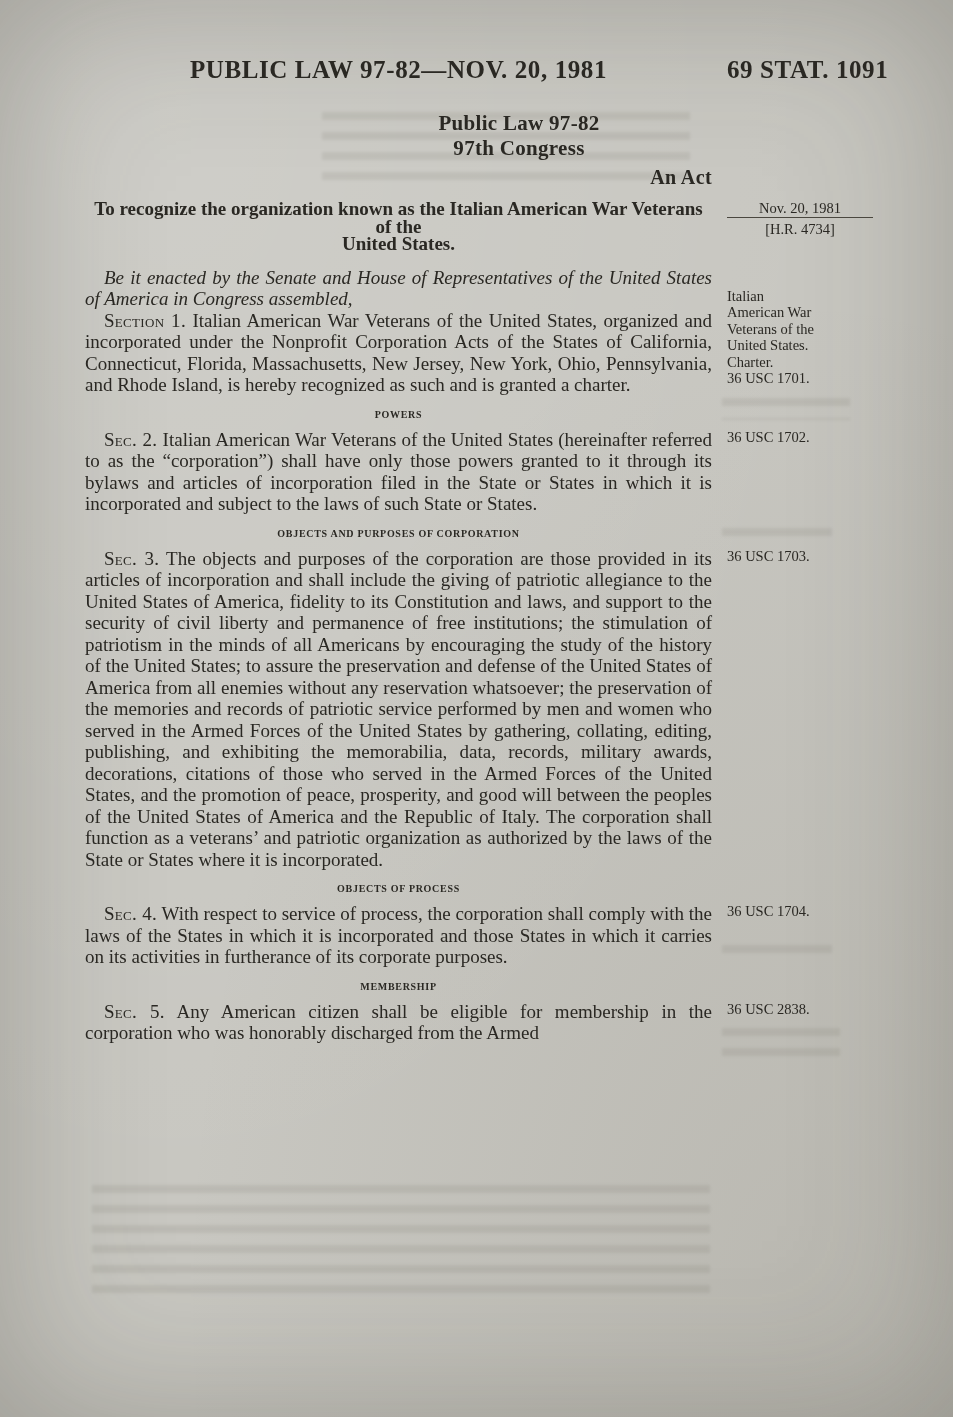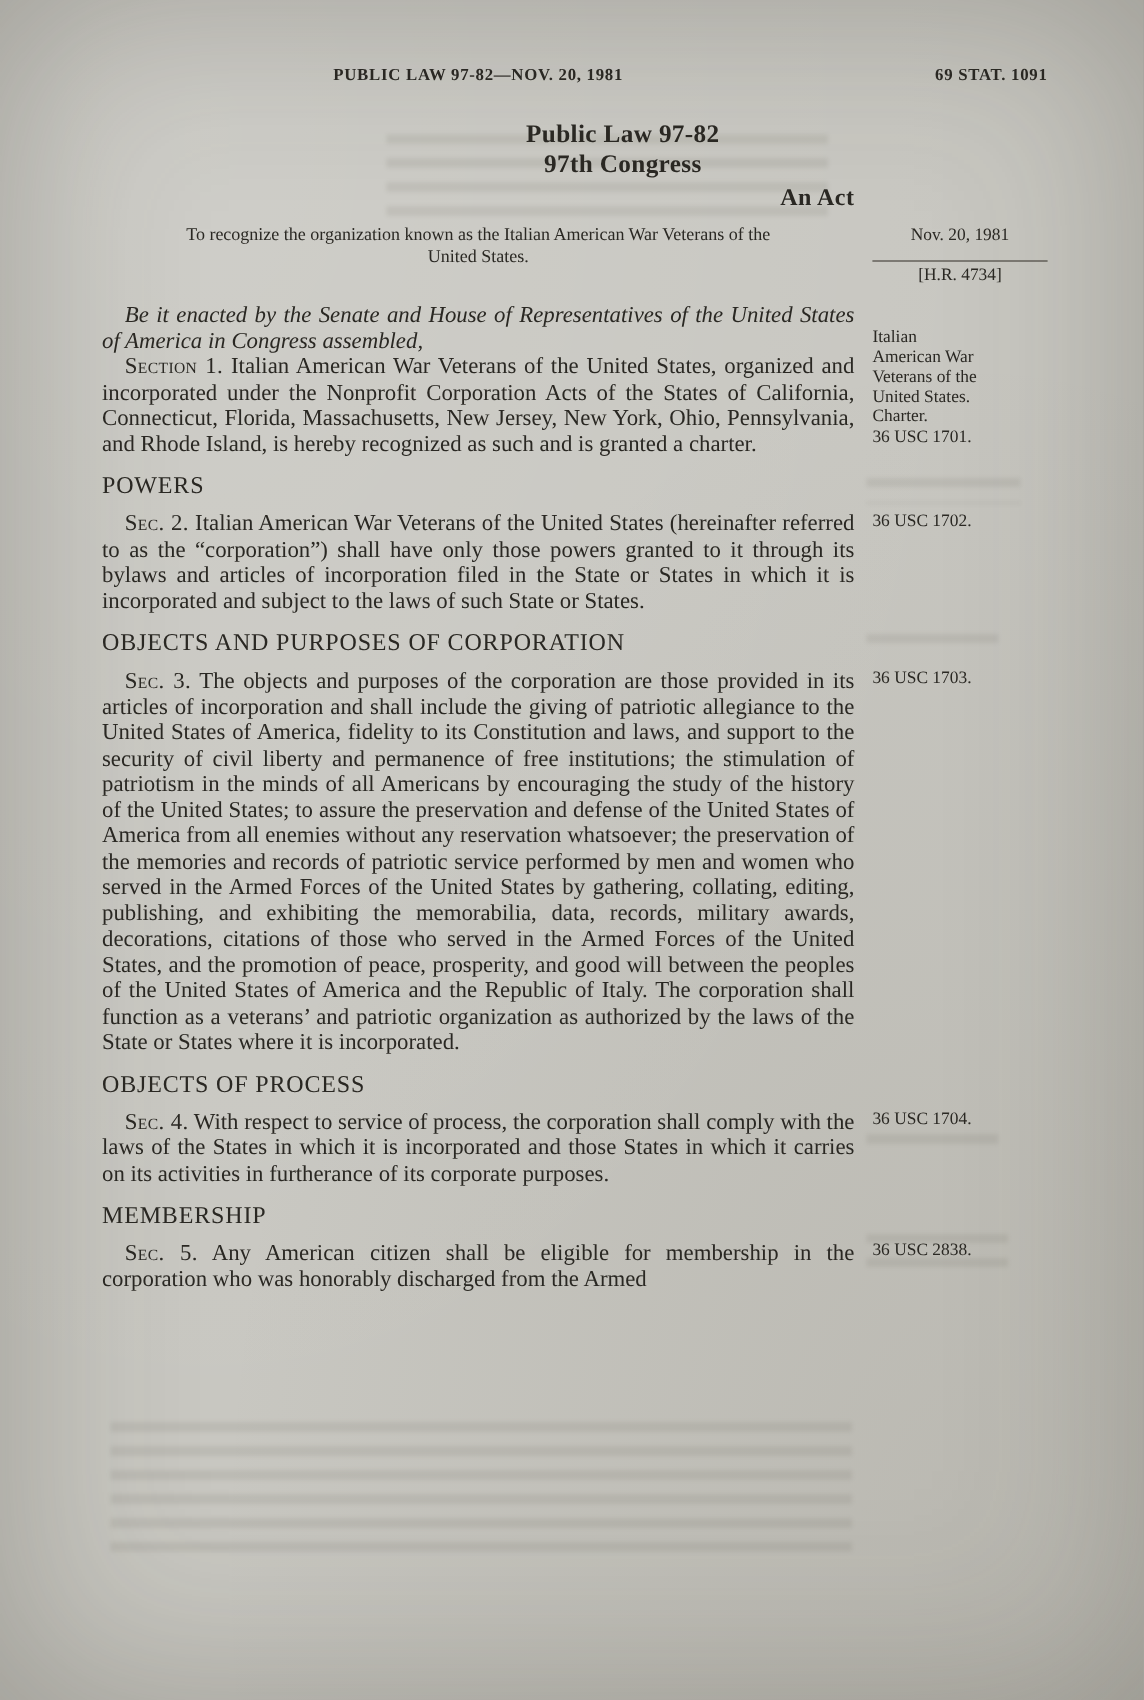--- a/index.html
+++ b/index.html
@@ -17,44 +17,44 @@
       #c8c7c1;
     box-shadow: inset 0 0 160px rgba(56,52,44,0.30);
   }
   
   .ghost {
     position:absolute; z-index:1; opacity:0.11; filter:blur(1.7px);
     background:repeating-linear-gradient(180deg, #5d594e 0 8px, transparent 8px 20px);
   }
   .content { position:relative; z-index:2; padding:56px 0 0 85px; }
 
-  .runhead { display:flex; font-size:14px; font-weight:bold; letter-spacing:0.6px; }
+  .runhead { display:flex; font-size:25px; font-weight:bold; letter-spacing:0.6px; }
   .rh-main { width:627px; text-align:center; }
   .rh-side { width:161px; padding-left:15px; text-align:right; white-space:nowrap; }
 
   .law-id { margin-top:27px; font-size:21px; font-weight:bold; line-height:25px; letter-spacing:0.3px;text-align:center; }
   .an-act { margin-top:5px; width:627px; text-align:right; font-size:20px; font-weight:bold; letter-spacing:0.4px; }
 
   .row { display:flex; align-items:flex-start; }
   .main { width:627px; }
   .side { width:161px; padding-left:15px; }
 
   .purpose-row { margin-top:11px; }
-  .purpose { font-size:15px; line-height:17.5px; text-align:center; }
+  .purpose { font-size:19px; line-height:17.5px; text-align:center;font-weight:bold; }
   .datebox { font-size:14.5px; line-height:17px; text-align:center; }
-  .datebox .date { border-bottom:1.5px solid #4a473f; padding-bottom:12px; margin-bottom:3px; }
+  .datebox .date { border-bottom:1.5px solid #4a473f; padding-bottom:0; margin-bottom:3px; }
 
   .bodycopy { font-size:19px; line-height:21.5px; text-align:justify; }
   .para { text-indent:19px; }
   .enacting { font-style:italic; text-indent:19px; }
   .sc { font-variant:small-caps; letter-spacing:0.3px; }
 
   .sect-1-row { margin-top:14px; }
-  .xhead { width:627px; margin:13px 0 9px; font-size:20px; font-weight:normal;
-           letter-spacing:0.7px; }
+  .xhead { width:627px; margin:13px 0 9px; font-size:10px; font-weight:bold;
+           letter-spacing:0.7px; text-align:center; }
 
   .note { font-size:14.5px; line-height:16.5px; }
   .note span { display:block; }
   .sec1-note { margin-top:21px; }
 </style>
 </head>
 <body>
 
 <div class="page">
 

